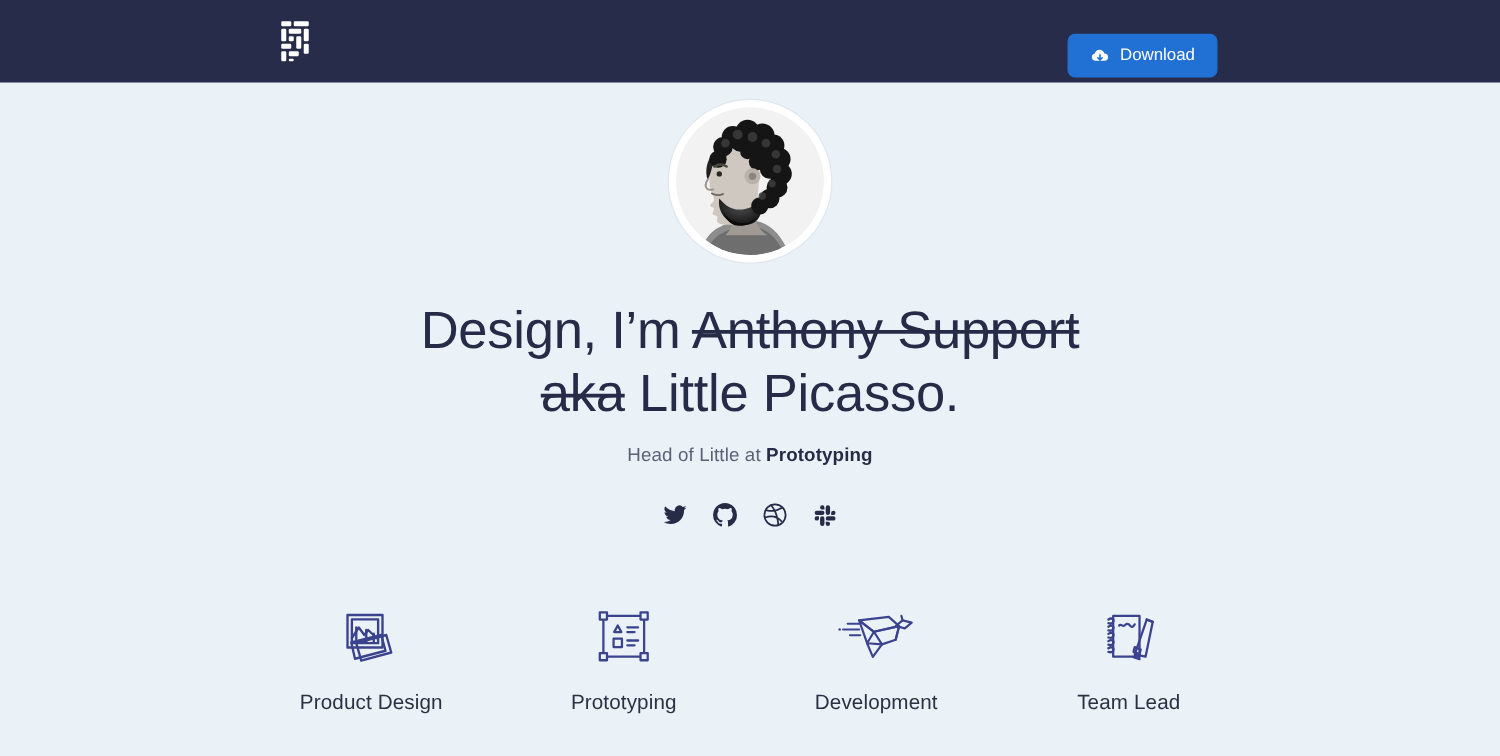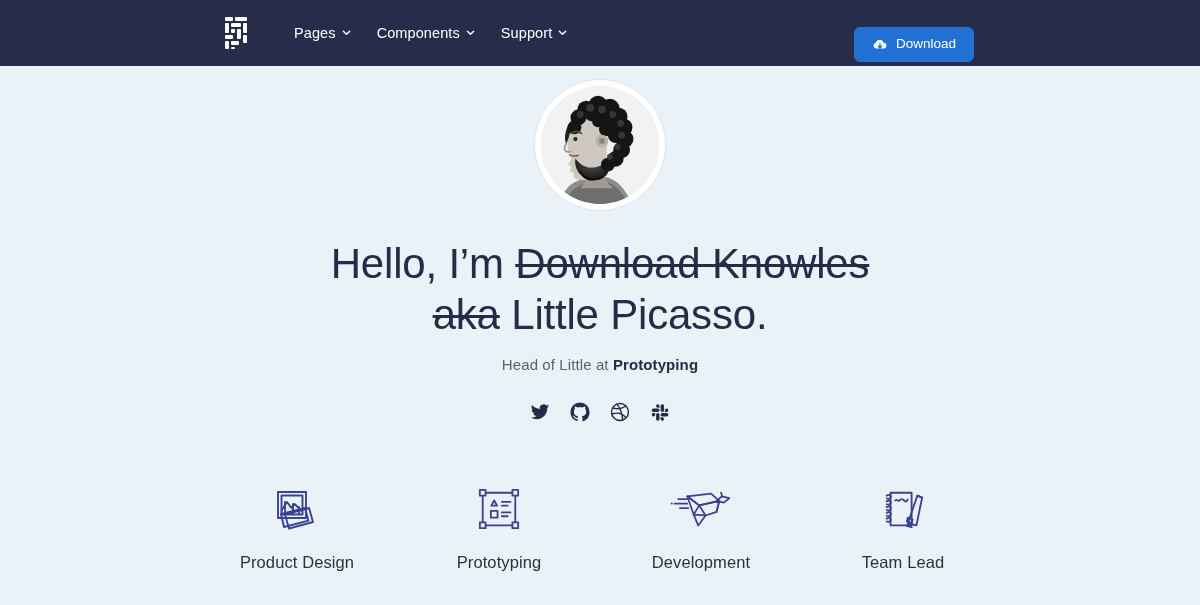--- a/index.html
+++ b/index.html
@@ -208,46 +208,20 @@
           <rect x="13" y="13" width="4" height="10" rx="1"></rect>
           <rect x="1" y="19" width="8" height="4" rx="1"></rect>
           <rect x="19" y="19" width="4" height="8" rx="1"></rect>
           <rect x="1" y="25" width="4" height="8" rx="1"></rect>
           <rect x="7" y="25" width="8" height="4" rx="1"></rect>
           <rect x="7" y="31" width="4" height="2" rx="1"></rect>
         </g>
       </svg>
     </span>
 
-    <ul class="nav-links">
-      <li class="nav-link">
-        <span>Pages</span>
-        <span class="caret">
-          <svg viewBox="0 0 10 10" width="9" height="9">
-              <path d="M1.5 3.5 L5 7 L8.5 3.5" fill="none" stroke="#ffffff" stroke-width="1.6" stroke-linecap="round" stroke-linejoin="round"></path>
-            </svg>
-        </span>
-      </li>
-      <li class="nav-link">
-        <span>Components</span>
-        <span class="caret">
-          <svg viewBox="0 0 10 10" width="9" height="9">
-              <path d="M1.5 3.5 L5 7 L8.5 3.5" fill="none" stroke="#ffffff" stroke-width="1.6" stroke-linecap="round" stroke-linejoin="round"></path>
-            </svg>
-        </span>
-      </li>
-      <li class="nav-link">
-        <span>Support</span>
-        <span class="caret">
-          <svg viewBox="0 0 10 10" width="9" height="9">
-              <path d="M1.5 3.5 L5 7 L8.5 3.5" fill="none" stroke="#ffffff" stroke-width="1.6" stroke-linecap="round" stroke-linejoin="round"></path>
-            </svg>
-        </span>
-      </li>
-    </ul>
   </div>
 
   <div class="nav-right">
 
     <button class="btn btn-primary">
       <span class="ico">
         <svg viewBox="0 0 18 16" width="16" height="15" aria-hidden="true">
           <path d="M4.6 12.5A3.3 3.3 0 0 1 4.3 6c.45-2 2.2-3.4 4.3-3.4 2.1 0 3.85 1.45 4.3 3.4a3.2 3.2 0 0 1 .2 6.5H4.6z" fill="#ffffff"></path>
           <path d="M9 7.2v4.4M7.1 9.9 9 11.9l1.9-2" fill="none" stroke="#2170d4" stroke-width="1.5" stroke-linecap="round" stroke-linejoin="round"></path>
         </svg>
@@ -321,21 +295,21 @@
           <path d="M31 48c3-2 7-2 10 0" stroke="#4c4740" stroke-width="2" fill="none" stroke-linecap="round"></path>
           <circle cx="35" cy="54" r="2.2" fill="#2b2724"></circle>
           <path d="M26 58c-2 3-3 6-1 8 1.2 1.2 3 1.2 5 .6" stroke="#9c958e" stroke-width="1.6" fill="none" stroke-linecap="round"></path>
           <path d="M29 70c3 1.6 6 1.6 9 .4" stroke="#6d655e" stroke-width="1.5" fill="none" stroke-linecap="round"></path>
         </g>
       </svg>
     </span>
   </div>
 
   <h1 class="headline">
-    <span>Hello, I’m </span><span class="strike">Download Knowles</span><br>
+    <span>Design, I’m </span><span class="strike">Anthony Support</span><br>
     <span class="strike">aka</span><span> Little Picasso.</span>
   </h1>
 
   <p class="subtitle">
     <span>Head of Little at </span><span class="company">Prototyping</span>
   </p>
 
   <div class="socials">
     <a class="social">
       <svg viewBox="0 0 24 24" width="20" height="20" aria-hidden="true">

